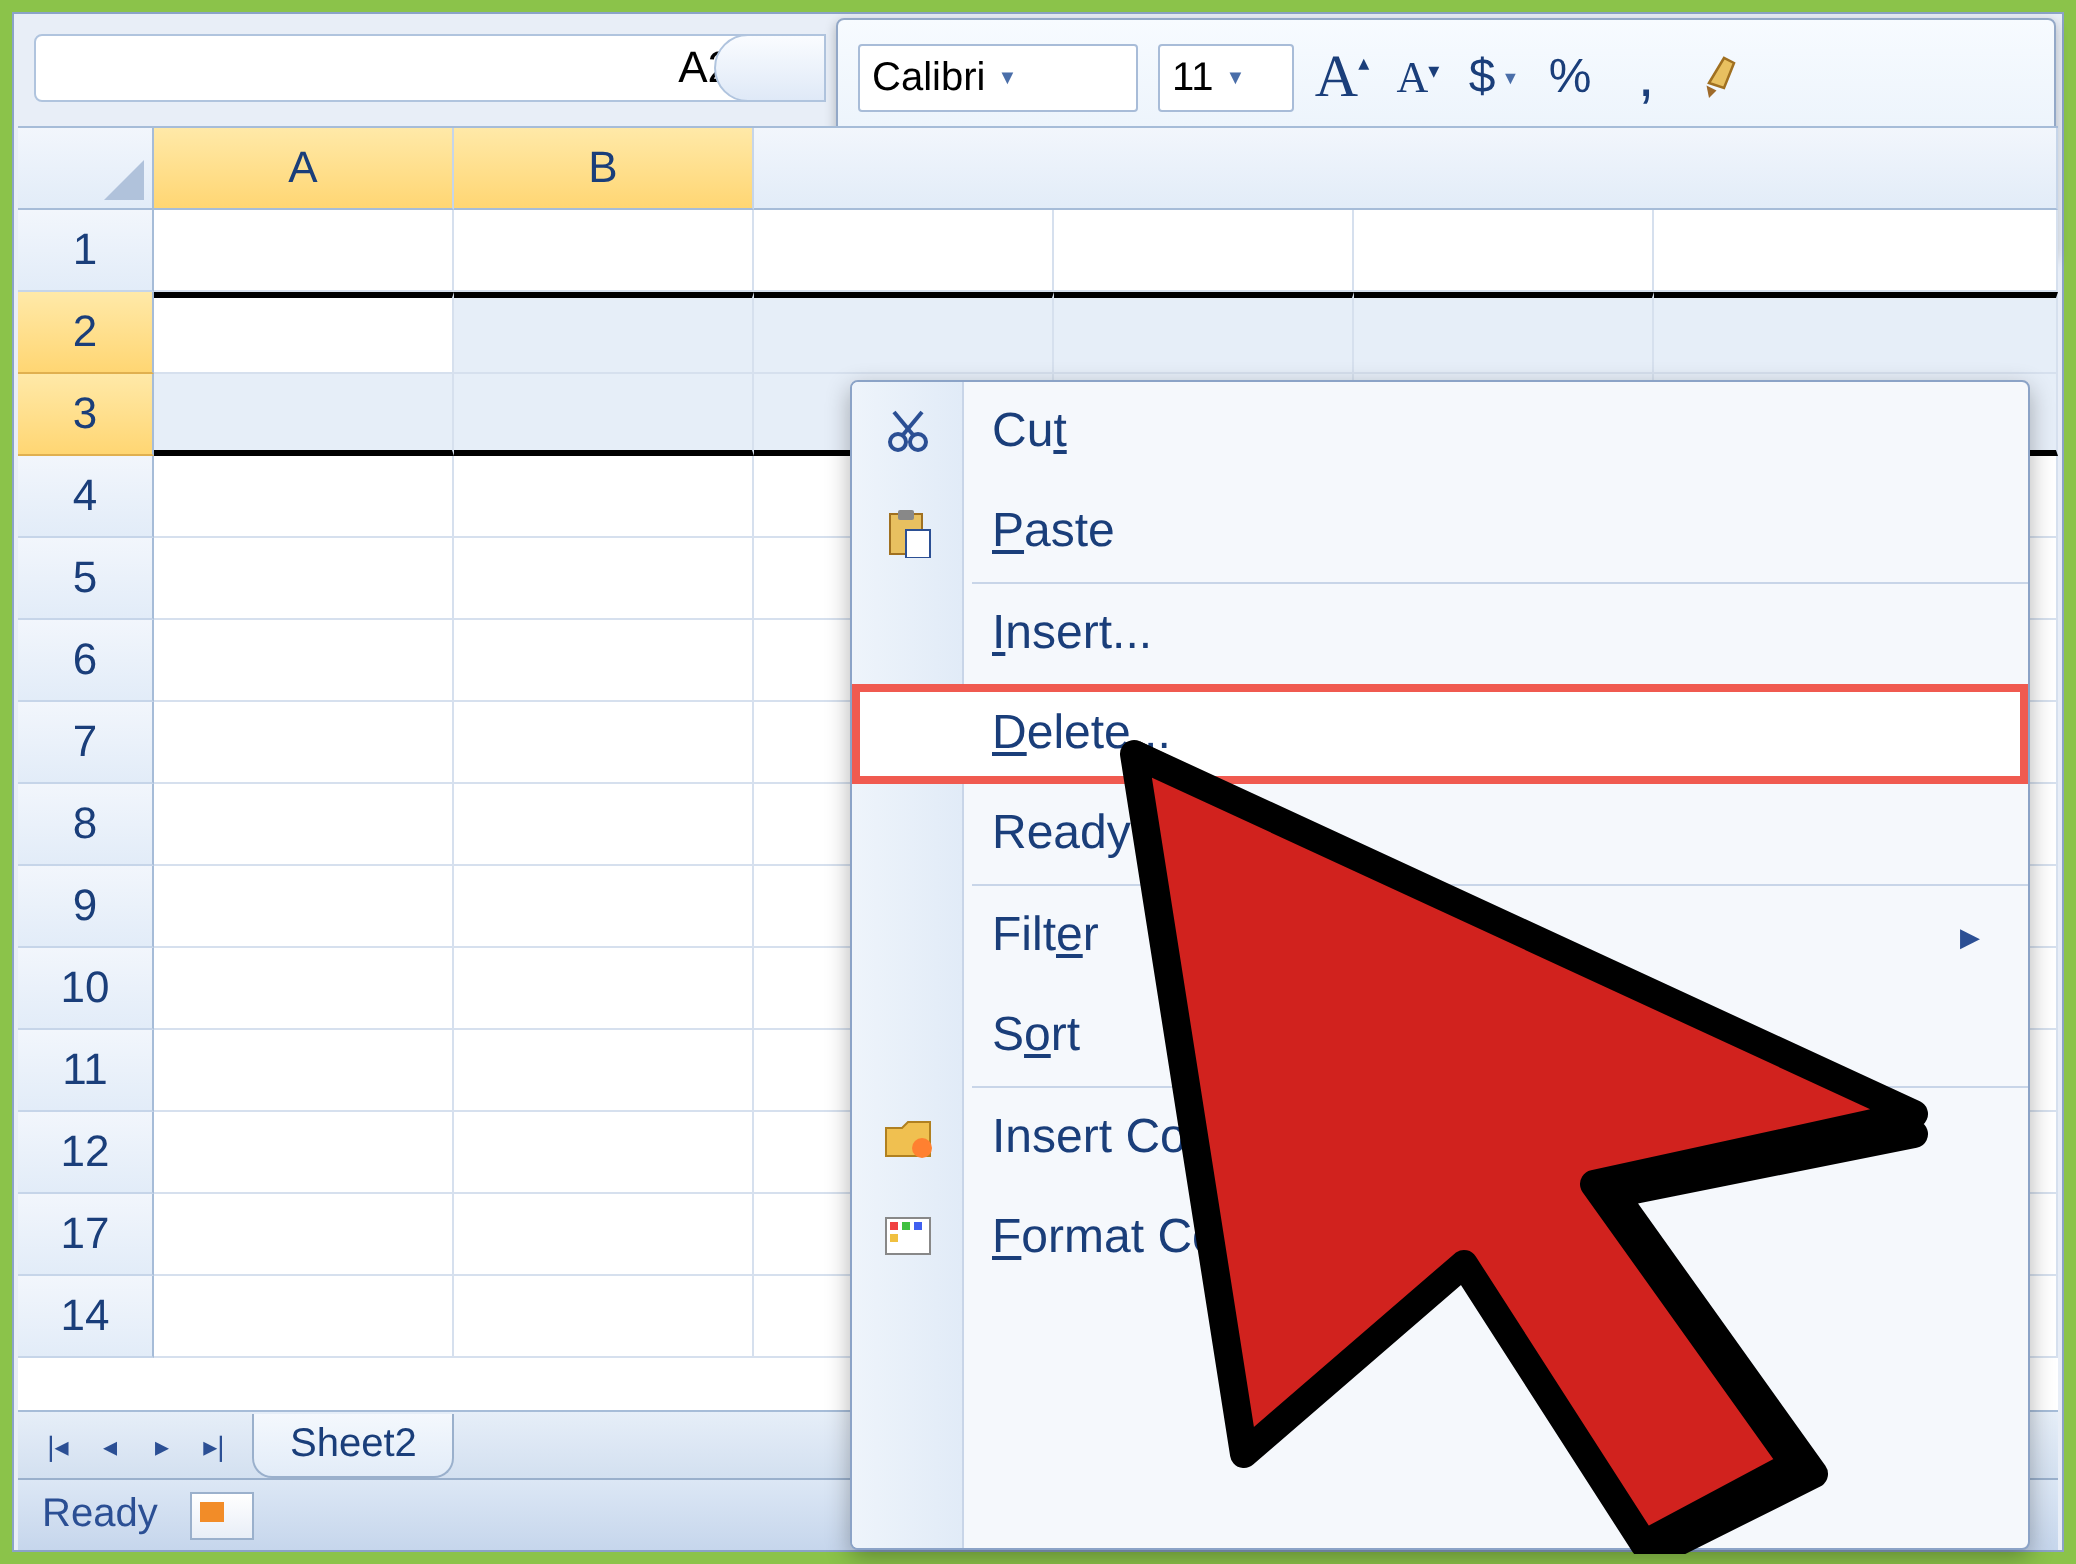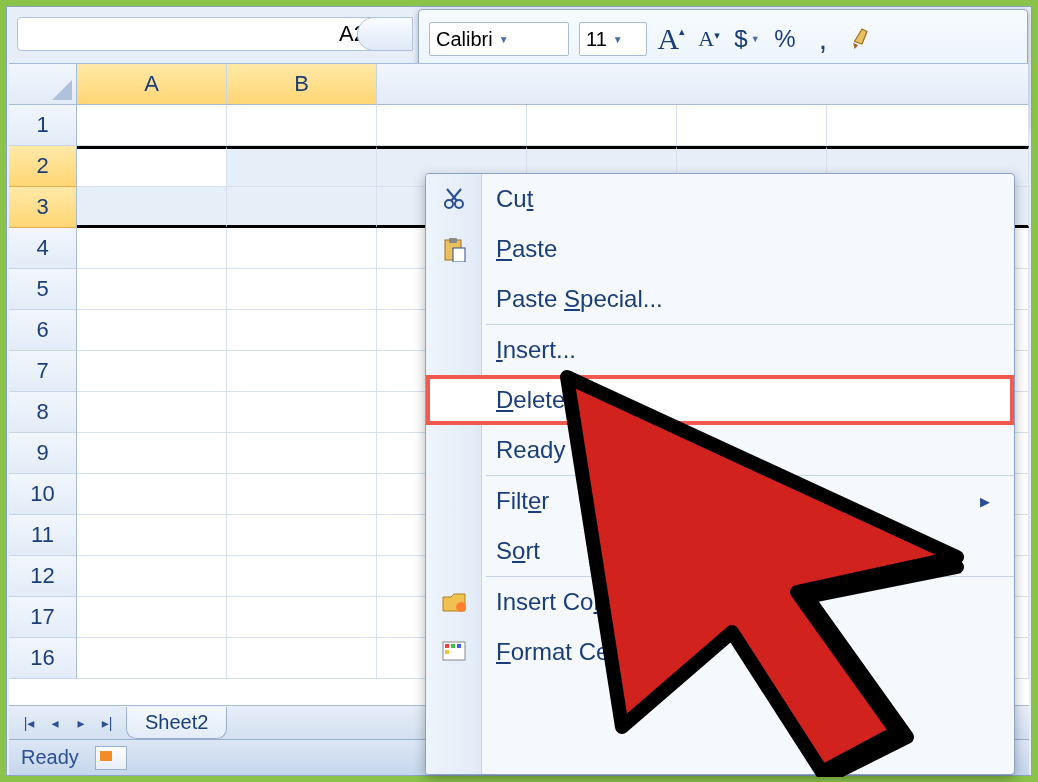--- a/index.html
+++ b/index.html
@@ -211,21 +211,21 @@
 }
 .view-btn {
   width: 32px; height: 24px;
   border:1px solid #9ab0cc;
   background: linear-gradient(#fff,#e8eef7);
   position:relative;
 }
 .view-btn::before { content:''; position:absolute; left:4px; top:4px; width:12px; height:10px; background:#f28c28; }
 .context-menu {
   position: absolute;
-  top: 166px;
+  top: 183px;
   left: 418px;
   width: 590px;
   bottom: 0;
   background: #f5f8fc;
   border: 1px solid #8ba3c7;
   box-shadow: 0 4px 12px rgba(0,0,0,0.3);
   border-radius: 4px;
   overflow: hidden;
 }
 .cm-iconcol {
@@ -498,21 +498,21 @@
         <div class="row">
           <div class="rowhead">17</div>
           <div class="cell"></div>
           <div class="cell"></div>
           <div class="cell"></div>
           <div class="cell"></div>
           <div class="cell"></div>
           <div class="cell" style="flex: 1 1 0%;"></div>
         </div>
         <div class="row">
-          <div class="rowhead">16</div>
+          <div class="rowhead">14</div>
           <div class="cell"></div>
           <div class="cell"></div>
           <div class="cell"></div>
           <div class="cell"></div>
           <div class="cell"></div>
           <div class="cell" style="flex: 1 1 0%;"></div>
         </div>
       </div>
   </div>
 
@@ -547,23 +547,20 @@
         </div>
         <div class="cm-item">
           <span class="cm-icon">
             <svg width="26" height="26">
               <rect x="4" y="4" width="16" height="20" fill="#e8c060" stroke="#a07020"></rect>
               <rect x="8" y="2" width="8" height="5" fill="#888" rx="1"></rect>
               <rect x="12" y="12" width="12" height="14" fill="#fff" stroke="#2b4f94"></rect>
             </svg>
           </span>
           <span><span class="u">P</span>aste</span>
-        </div>
-        <div class="cm-item">
-          <span>Paste <span class="u">S</span>pecial...</span>
         </div>
         <div class="cm-sep"></div>
         <div class="cm-item">
           <span><span class="u">I</span>nsert...</span>
         </div>
         <div class="cm-item hl">
           <span><span class="u">D</span>elete...</span>
         </div>
         <div class="cm-item">
           <span>Ready</span>

